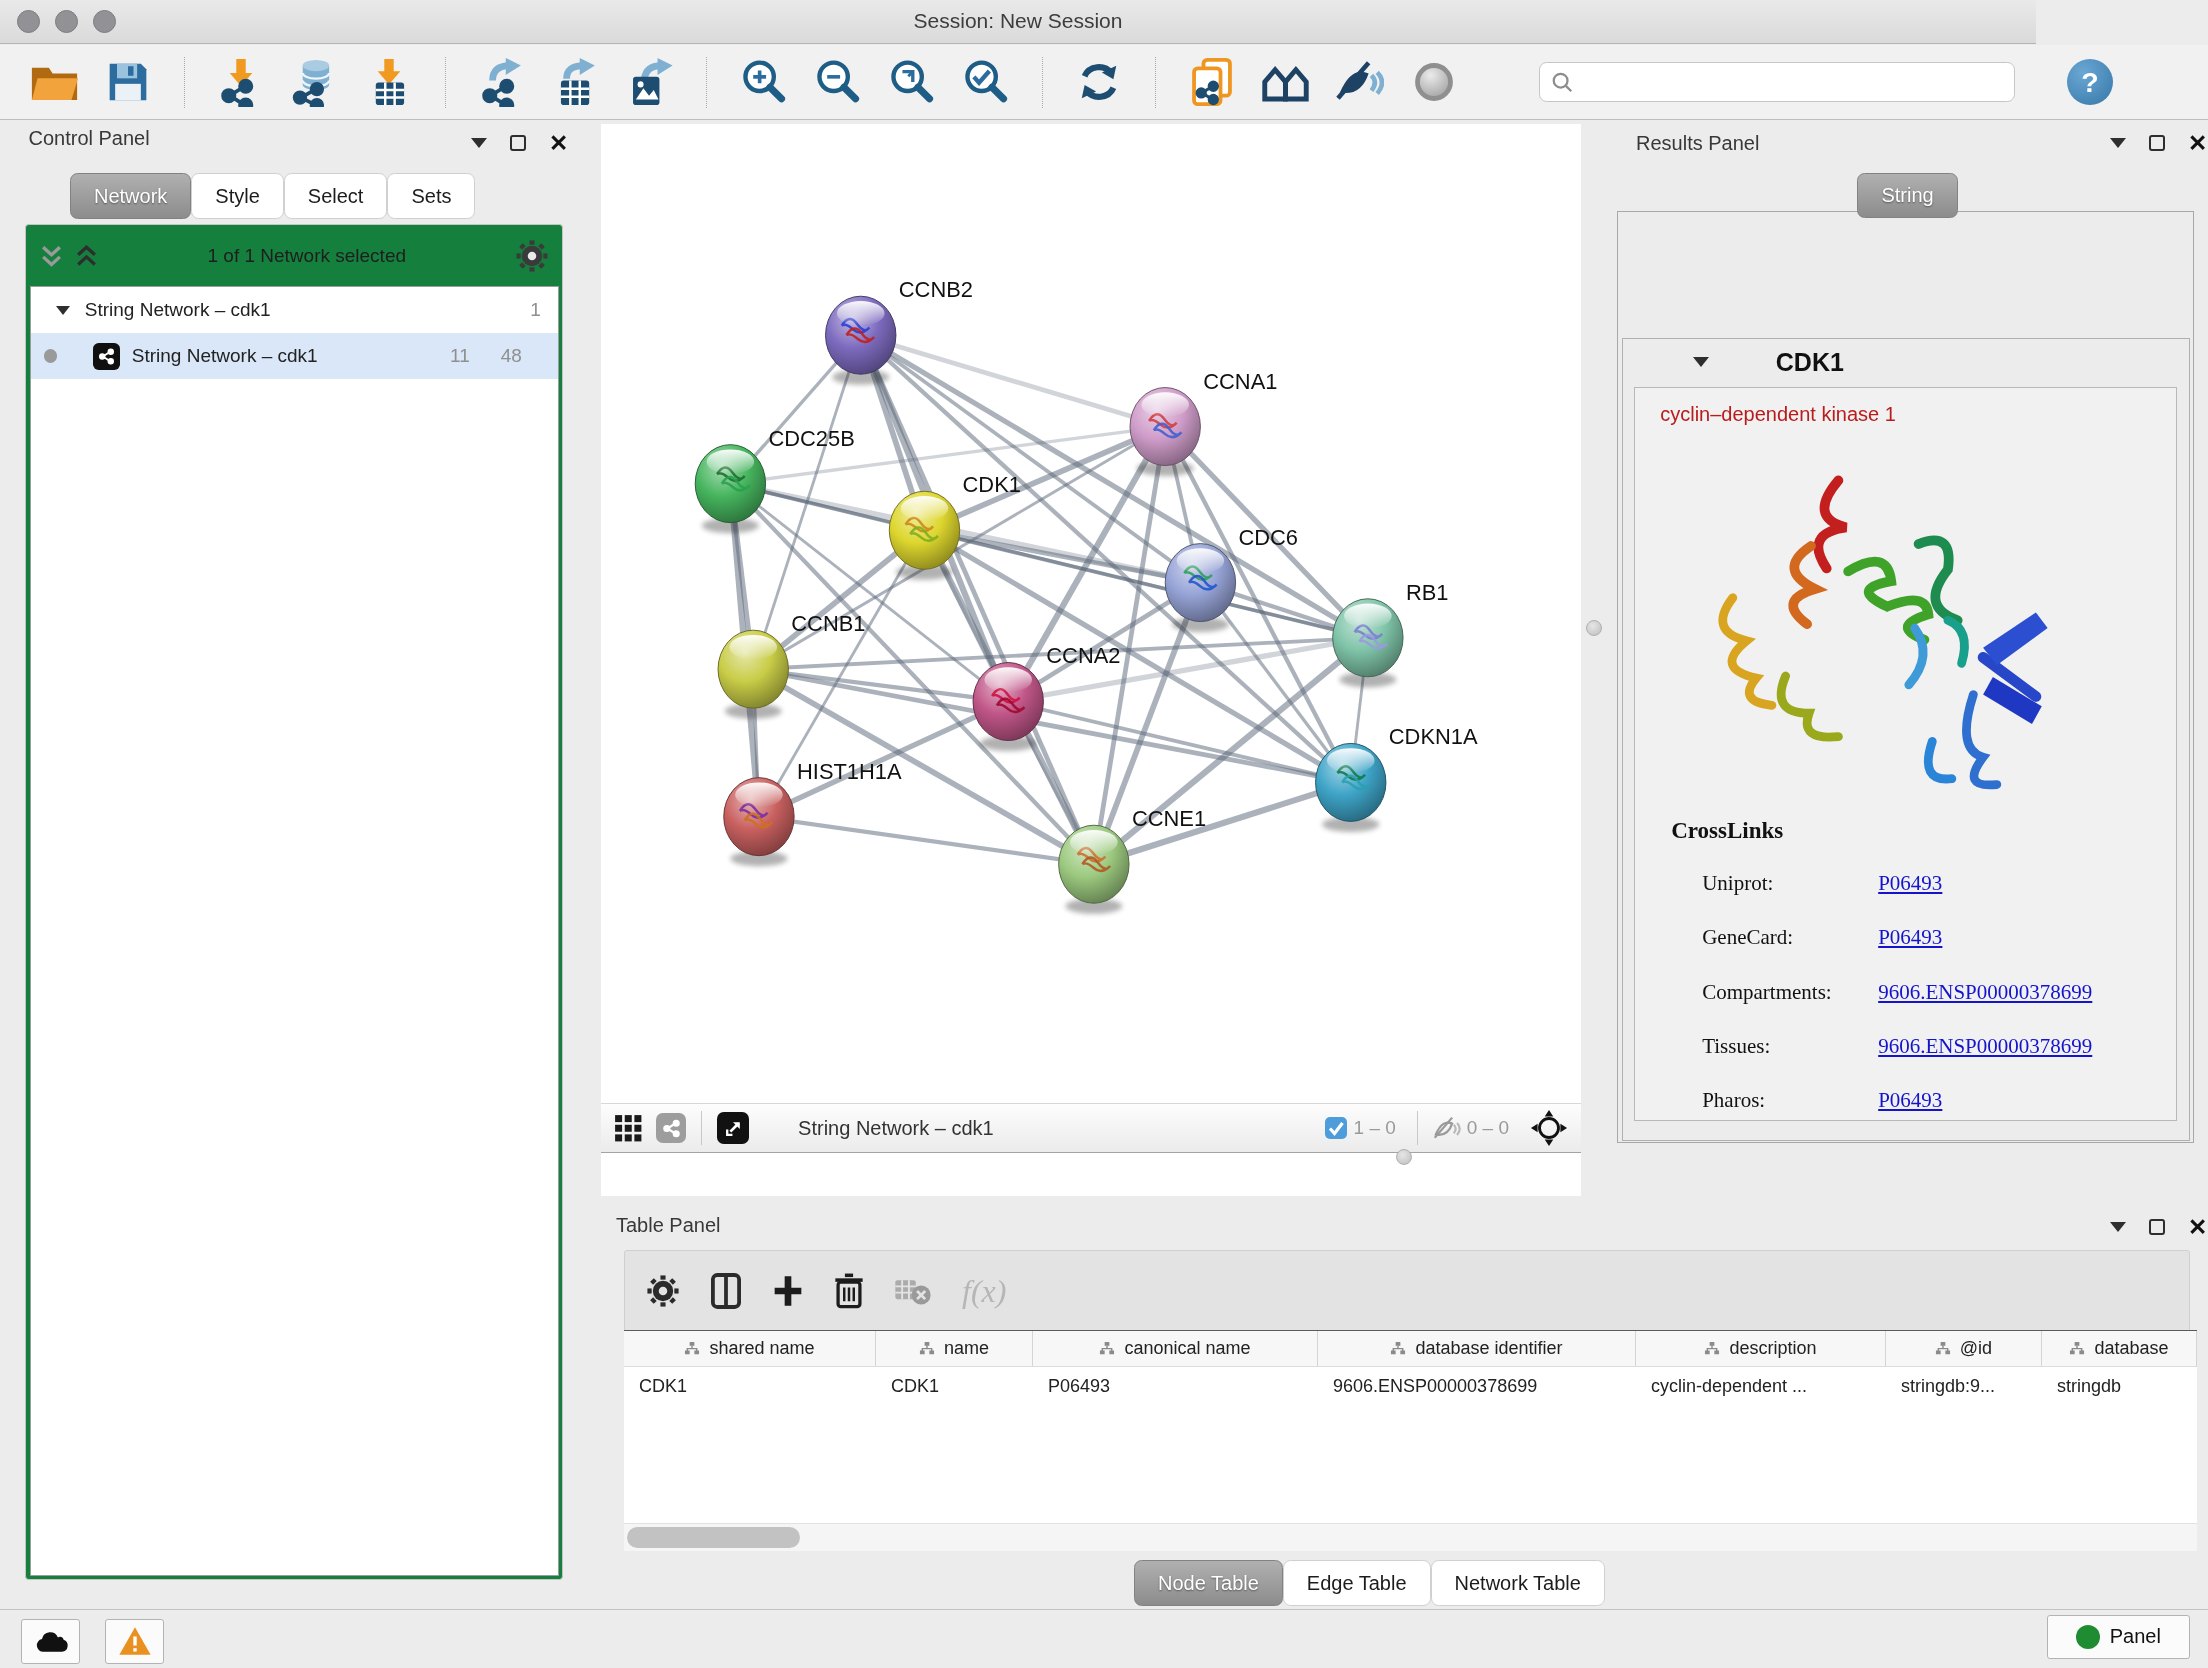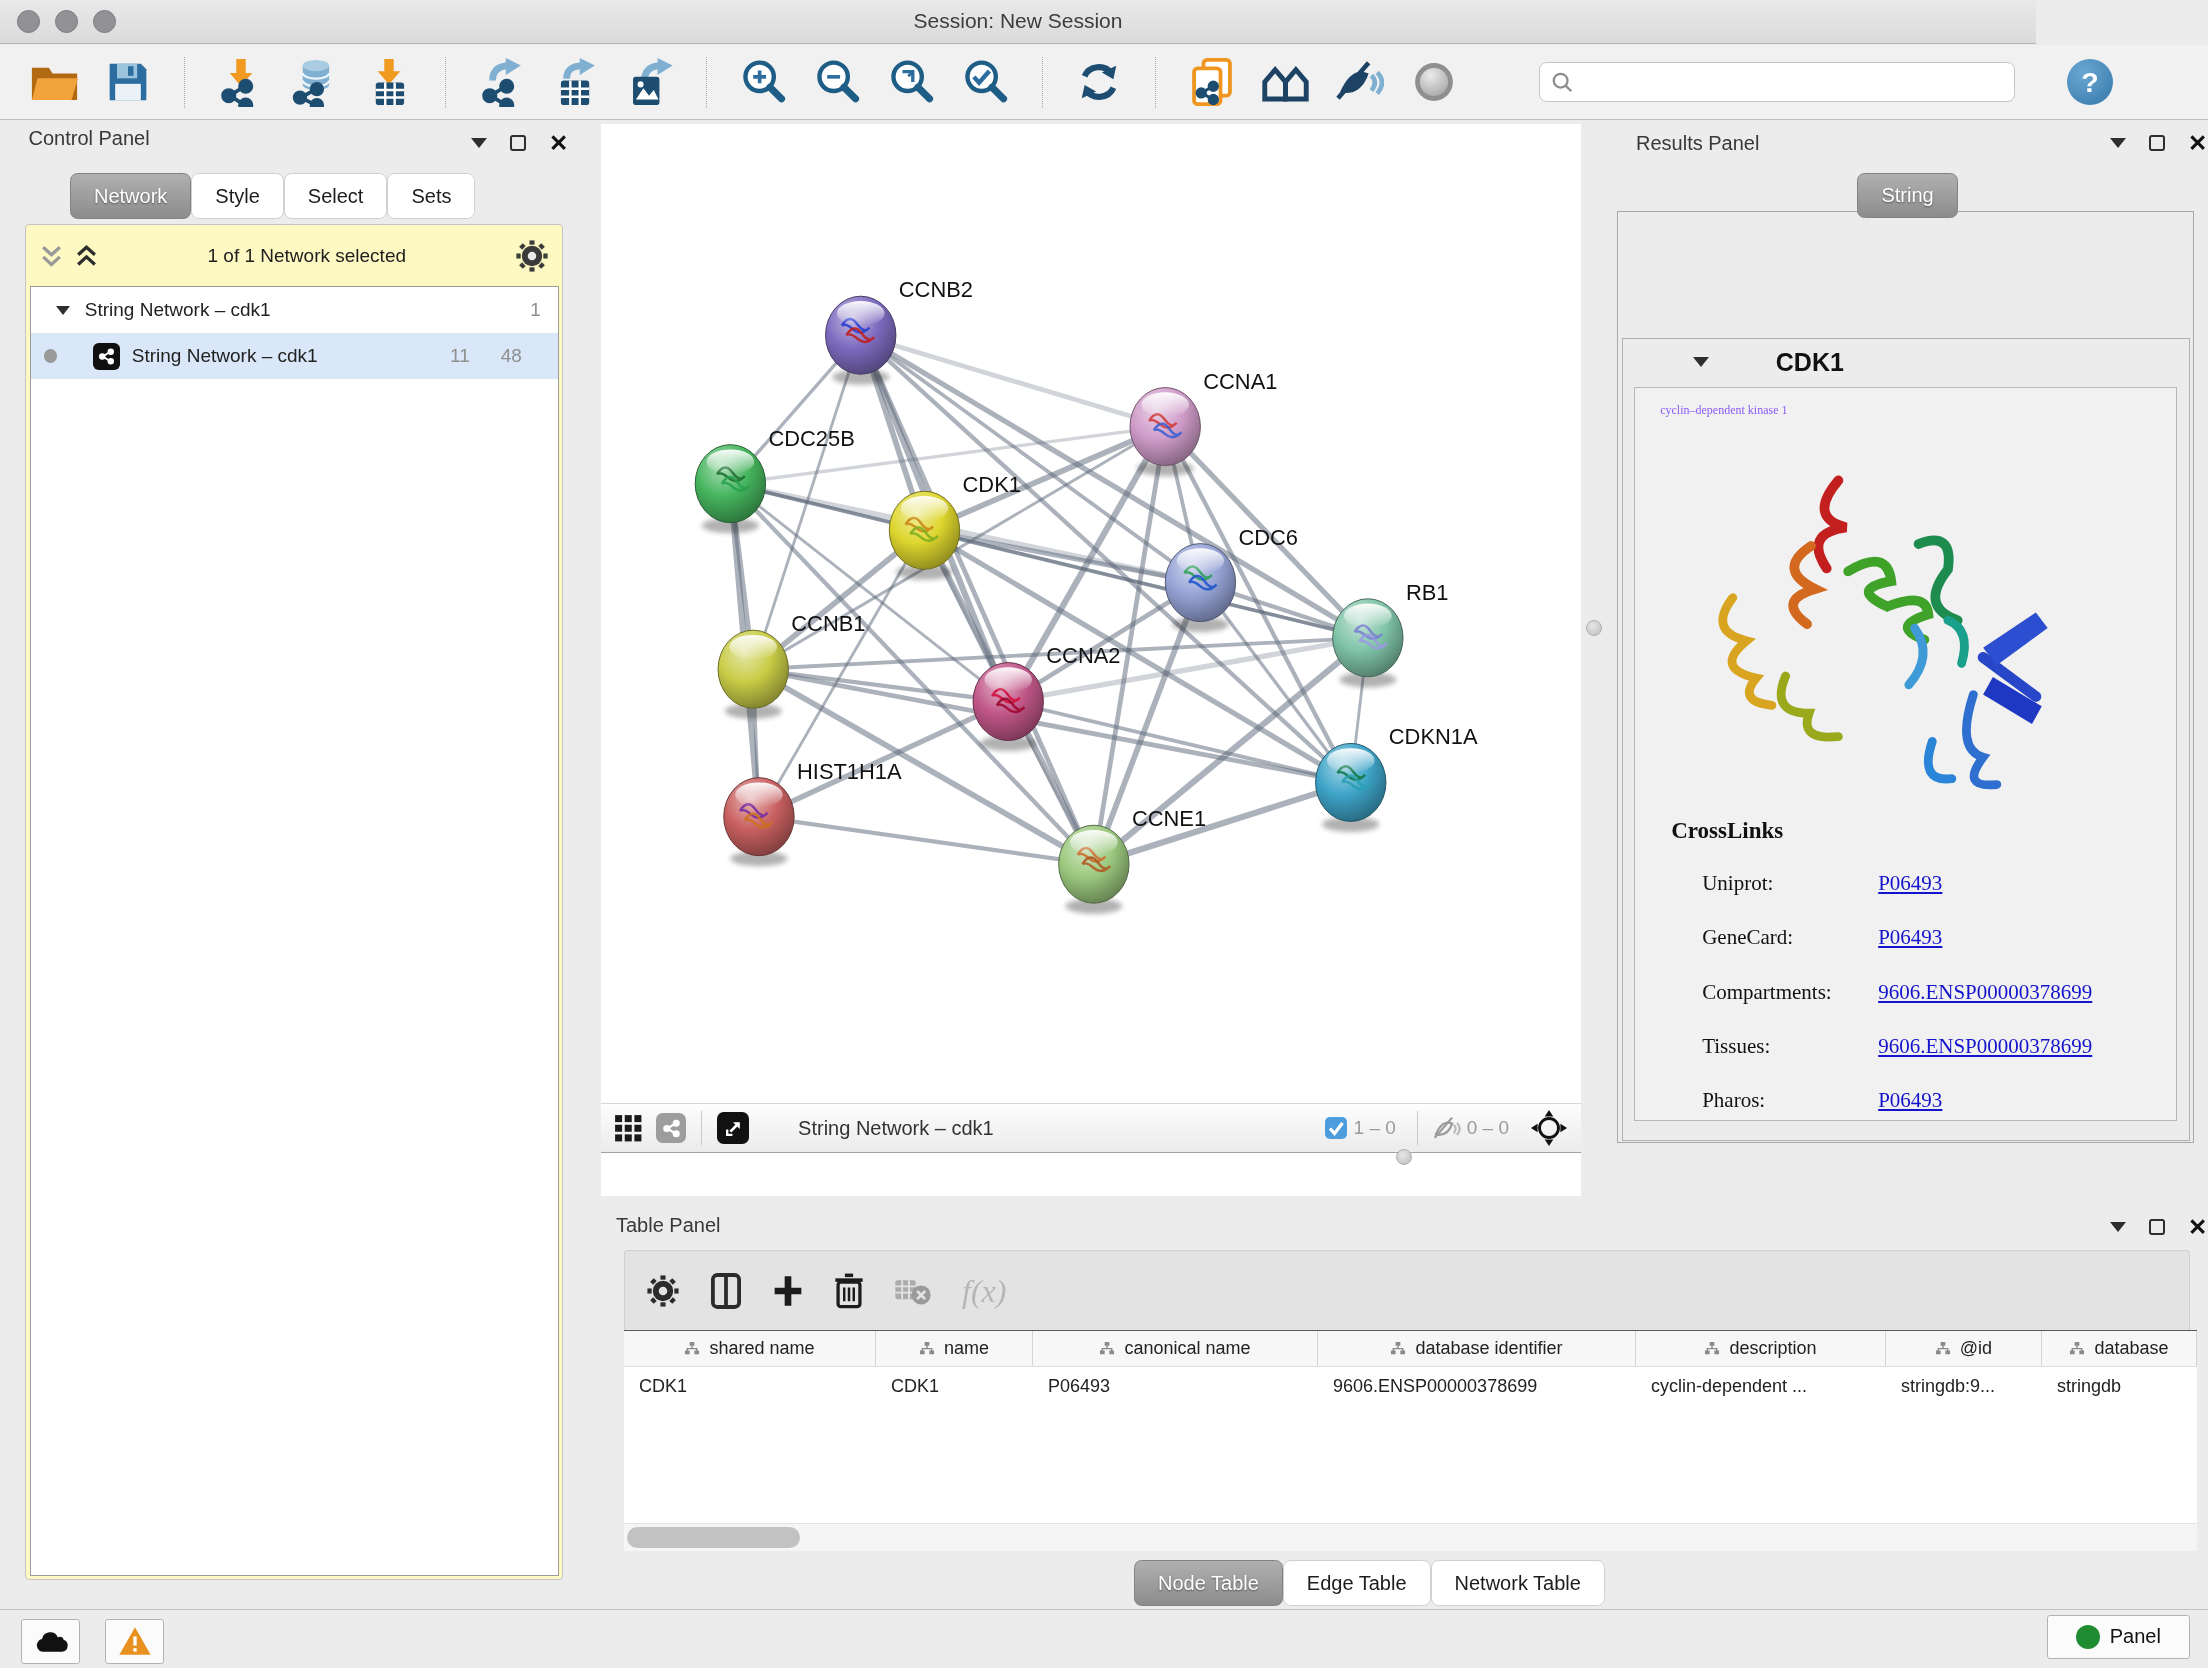--- a/index.html
+++ b/index.html
@@ -30,21 +30,21 @@
   #cp-title{left:28.5px;top:127px;font-size:20px;color:#383838;}
   .panel-ctrls{position:absolute;display:flex;align-items:center;gap:23px;}
   .tri-down{width:0;height:0;border-left:8.6px solid transparent;border-right:8.6px solid transparent;border-top:10.5px solid #2e2e2e;}
   .float-sq{width:16px;height:16px;border:2.4px solid #2e2e2e;border-radius:2.9px;}
   .close-x{font-size:23px;font-weight:bold;color:#111;line-height:16px;}
   .tabbtn{height:46px;border-radius:7.6px;background:#fff;border:1px solid #d0d0d0;color:#1c1c1c;
     font-size:20px;display:flex;align-items:center;justify-content:center;padding:0 23px;}
   .tabbtn.sel{background:linear-gradient(#b0b0b0,#8c8c8c);border-color:#828282;color:#fff;
     text-shadow:0 1px 1.9px rgba(0,0,0,.45);}
   #cp-tabs{left:70px;top:173px;display:flex;gap:0;}
-  #cp-box{left:25px;top:224px;width:538px;height:1356px;background:#fef9c3;border:1px solid #c4c4c4;border-radius:3.8px;}
+  #cp-box{left:25px;top:224px;width:538px;height:1356px;background:#15803d;border:1px solid #c4c4c4;border-radius:3.8px;}
   #cp-sub{position:absolute;left:0;top:0;width:100%;height:61px;display:flex;align-items:center;padding:0 13.3px;}
   #cp-sub .status{flex:1;text-align:center;font-size:19px;color:#1e1e1e;}
   #cp-list{position:absolute;left:3.8px;top:61px;width:529px;height:1290px;background:#fff;border:1px solid #9c9c9c;}
   .treerow{position:relative;height:46px;display:flex;align-items:center;font-size:19px;}
   .treerow .cnt{color:#8f8f8f;position:absolute;font-size:19px;}
   #row-net{background:#d9e7f8;}
   .share-sq{width:27px;height:27px;border-radius:5.7px;background:#101010;display:flex;align-items:center;justify-content:center;}
 
   
   #canvas{left:601px;top:124px;width:980px;height:1072px;background:#fff;}
@@ -61,21 +61,21 @@
   #string-tab{left:1857px;top:173px;width:101px;height:45px;}
   #rp-outer{left:1617px;top:211px;width:577px;height:932px;background:#ececec;border:1px solid #a8a8a8;}
   #rp-btnbox{position:absolute;left:3.8px;top:28.5px;width:568px;height:93px;border:1px solid #bcbcbc;
     display:flex;align-items:center;justify-content:center;gap:38px;}
   .rbtn{height:45px;background:#fff;border:1px solid #c3c3c3;border-radius:9.5px;font-size:20px;color:#111;
     display:flex;align-items:center;justify-content:center;padding:0 28.5px;box-shadow:0 1px 1.9px rgba(0,0,0,.12);}
   #rp-section{position:absolute;left:3.8px;top:126px;width:568px;height:803px;border:1px solid #b0b0b0;background:#ececec;}
   #rp-gene-hdr{position:absolute;left:0;top:0;width:100%;height:46px;display:flex;align-items:center;}
   #rp-gene-hdr .g{font-size:25px;font-weight:bold;color:#111;margin-left:67px;}
   #rp-content{position:absolute;left:11.4px;top:48px;width:543px;height:734px;background:#f1f1f1;border:1px solid #b8b8b8;}
-  #rp-desc{position:absolute;left:25px;top:15px;font-size:12px;color:#8b5cf6;font-family:Liberation Serif, serif;}
+  #rp-desc{position:absolute;left:25px;top:15px;font-size:20px;color:#b91c1c;}
   #xl-title{position:absolute;left:36px;top:430px;font-family:"Liberation Serif",serif;font-size:23px;font-weight:bold;color:#111;}
   .xlrow{position:absolute;left:67px;font-family:"Liberation Serif",serif;font-size:21px;color:#111;}
   .xlrow a{position:absolute;left:176px;color:#1414cc;text-decoration:underline;white-space:nowrap;}
 
   
   #tp-title{left:616px;top:1214px;font-size:20px;color:#383838;}
   #tp-toolbar{left:624px;top:1250px;width:1566px;height:82px;background:#e3e3e3;border:1px solid #cfcfcf;border-radius:2.9px;
     display:flex;align-items:center;gap:30px;padding:0 21px;}
   #fx{font-family:"Liberation Serif",serif;font-style:italic;font-size:32px;color:#b6b6b6;}
   #tbl{left:624px;top:1330px;width:1573px;height:221px;background:#fff;border-top:1.9px solid #5a5a5a;}

